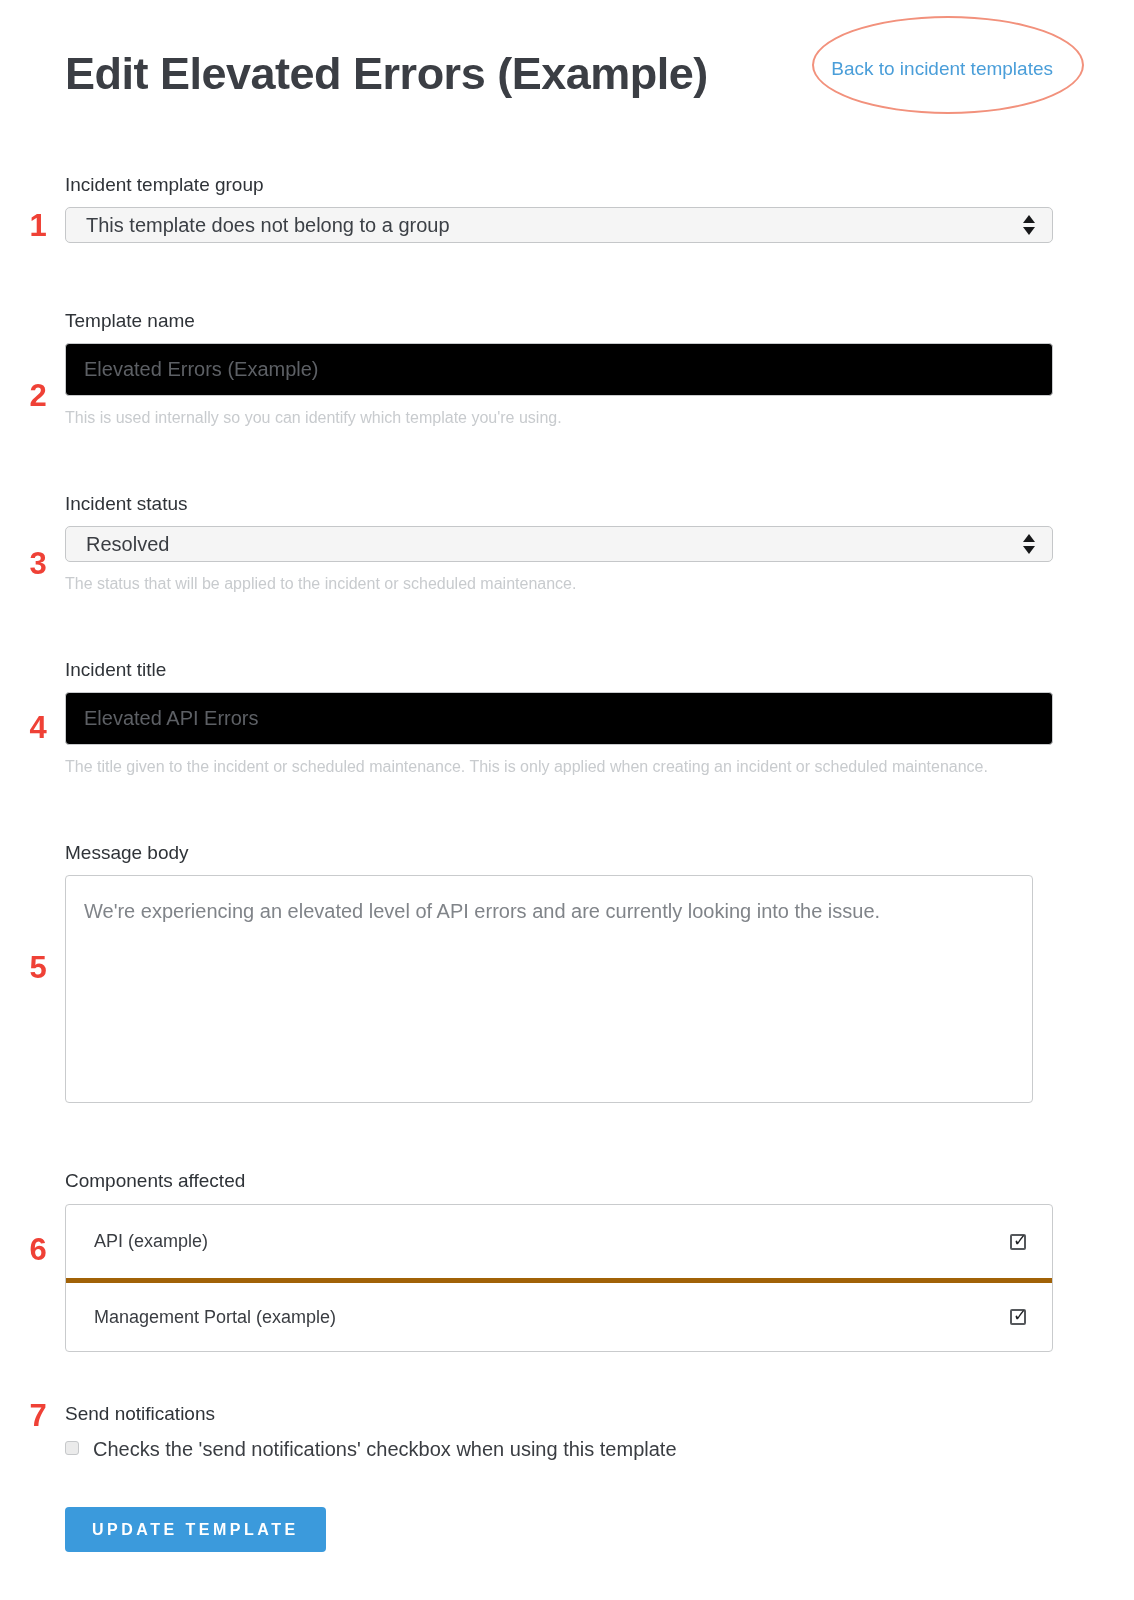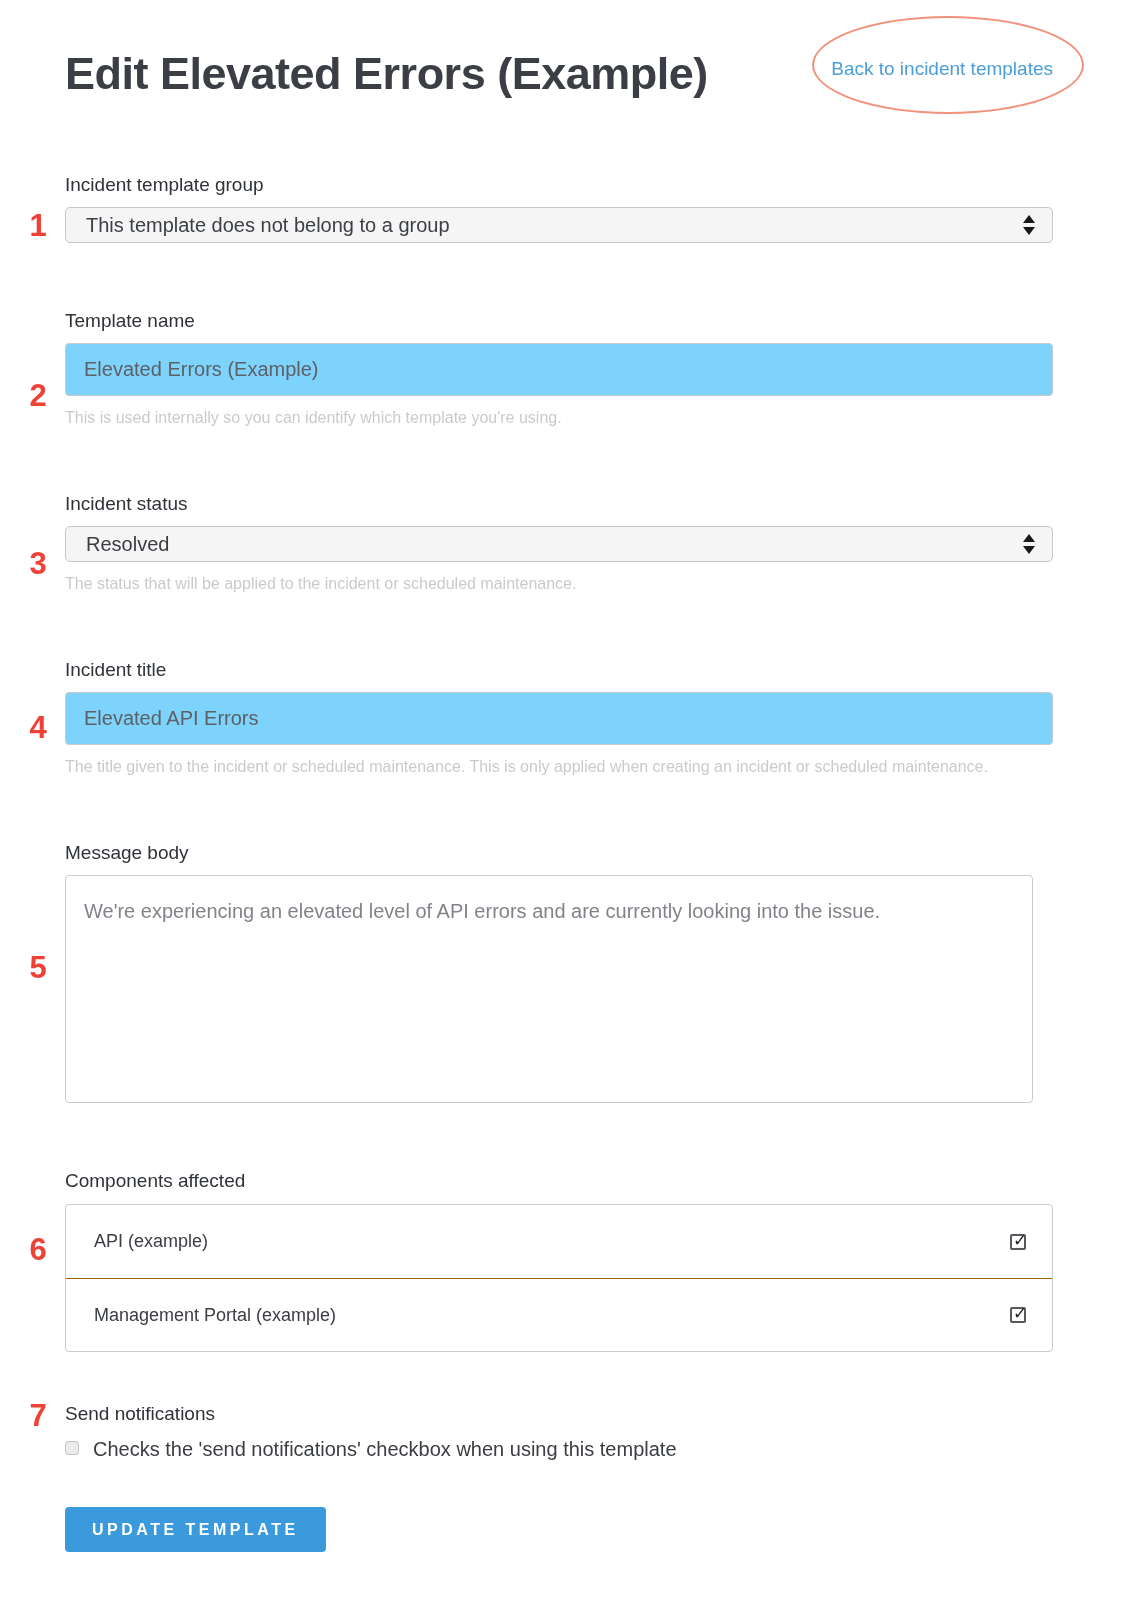--- a/index.html
+++ b/index.html
@@ -115,21 +115,21 @@
     width: 0; height: 0;
     border-left: 6px solid transparent;
     border-right: 6px solid transparent;
     border-top: 8px solid #17181a;
   }
   .text-input {
     display: block;
     margin-top: 12px;
     width: 988px;
     height: 53px;
-    background: #7dd3fc;
+    background: #000000;
     border: 1px solid #c9cbcd;
     border-radius: 4px;
     padding: 0 18px;
     font-family: "Liberation Sans", "DejaVu Sans", sans-serif;
     font-size: 20px;
     color: #5d6065;
     outline: none;
   }
   .textarea-input {
     display: block;
@@ -156,21 +156,21 @@
     background: #ffffff;
   }
   .component-row {
     position: relative;
     height: 73px;
     display: flex;
     align-items: center;
     padding: 0 26px 0 28px;
     cursor: pointer;
   }
-  .component-row + .component-row { border-top: 1px solid #a16207; }
+  .component-row + .component-row { border-top: 5px solid #a16207; }
   .component-name {
     font-size: 18px;
     color: #3a3d42;
   }
   .checkbox-checked {
     position: absolute;
     right: 26px;
     top: 50%;
     transform: translateY(-50%);
     width: 16px;

